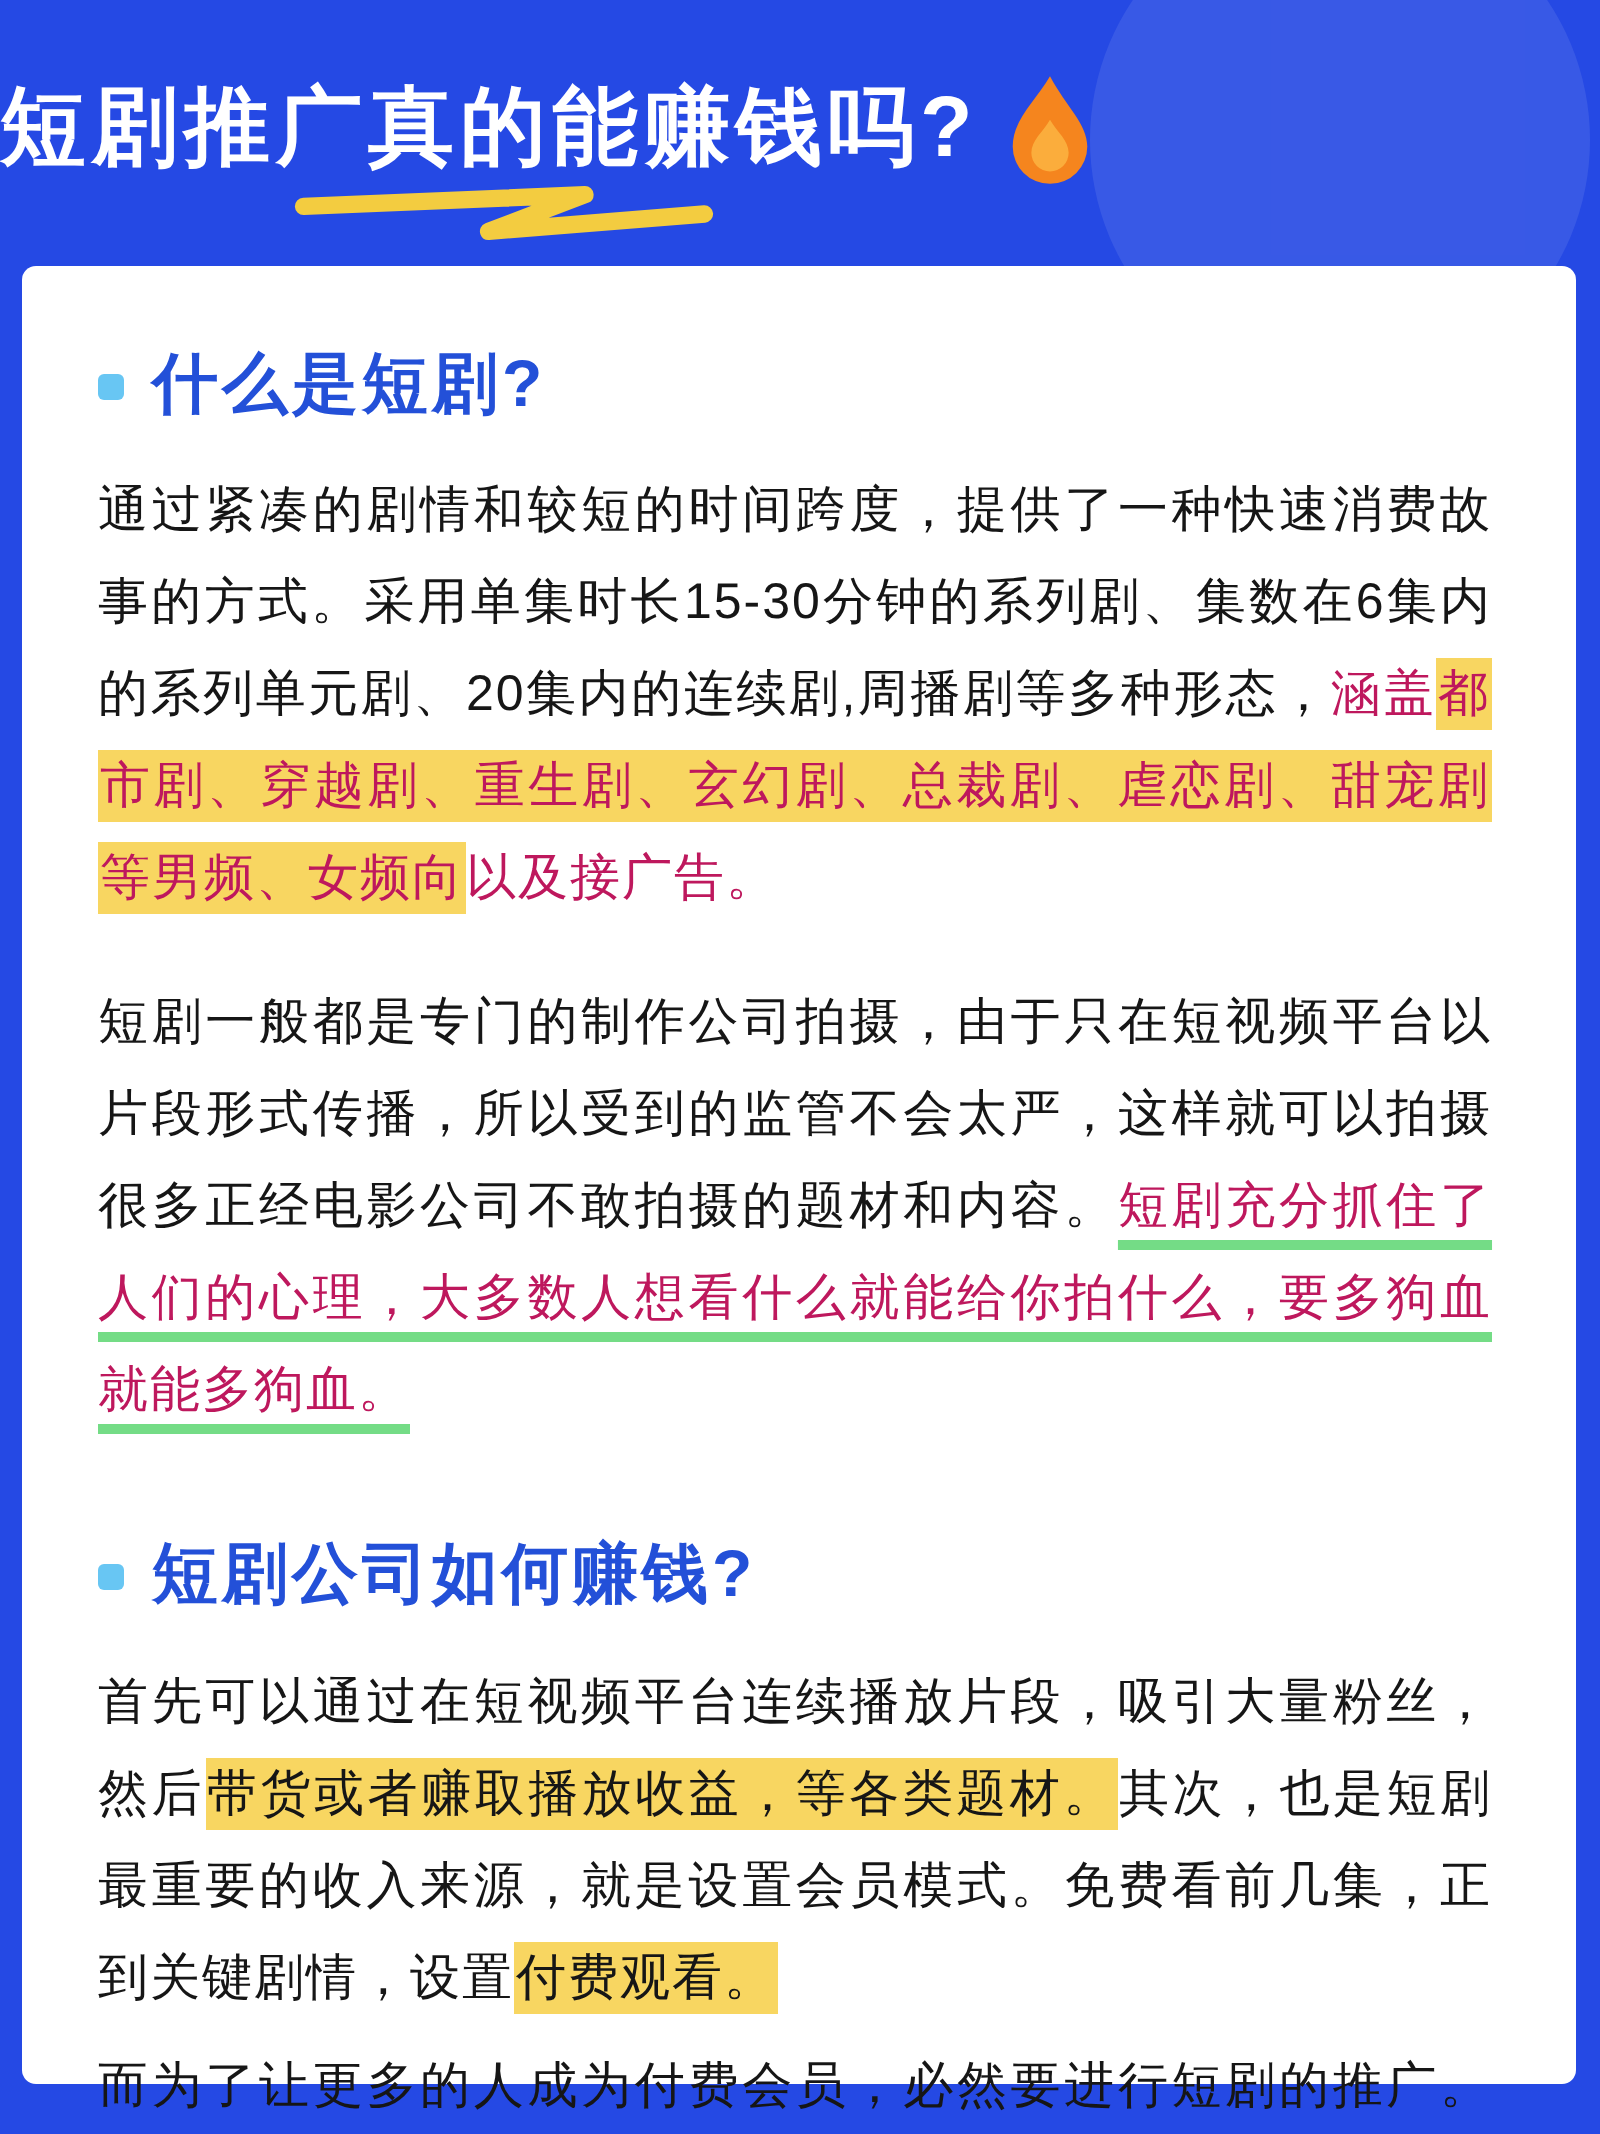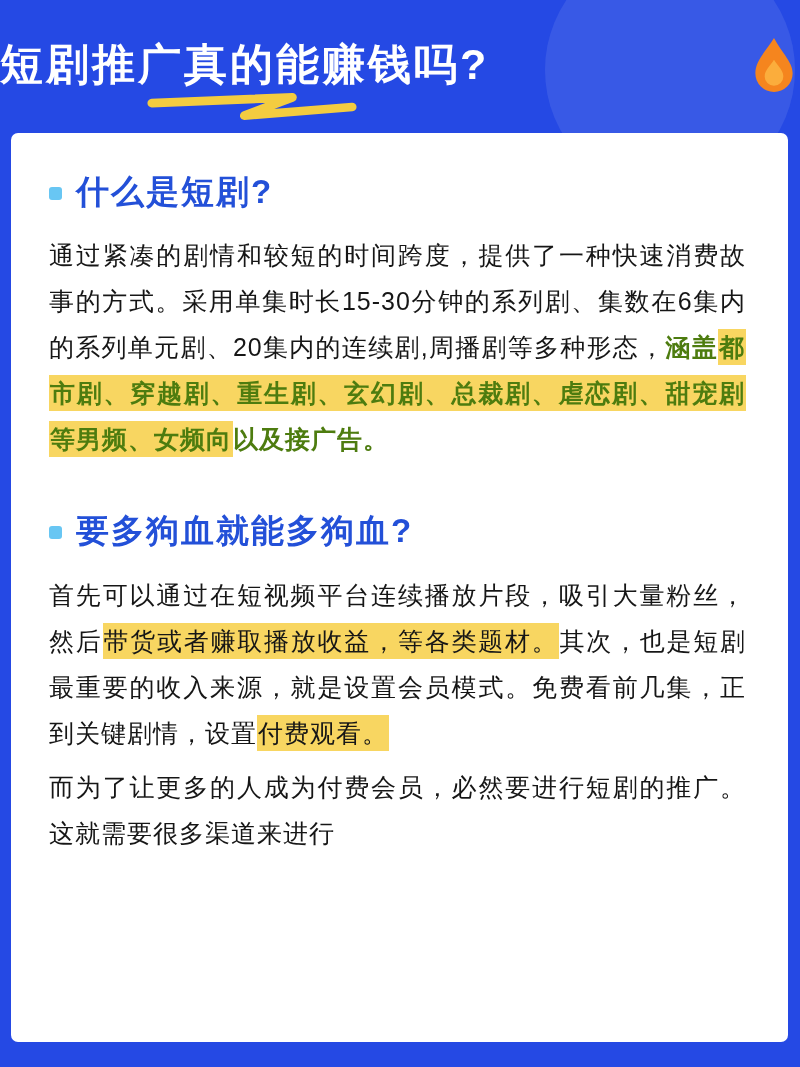--- a/index.html
+++ b/index.html
@@ -12,21 +12,21 @@
   .page{position:relative;width:800px;height:1067px;}
 
   
   .header{position:relative;height:133px;}
   .deco-circle{
     position:absolute;left:545px;top:-55px;width:250px;height:250px;
     border-radius:50%;background:rgba(255,255,255,0.09);
   }
   .title-row{
     position:absolute;top:36px;left:0;width:100%;
-    display:flex;justify-content:space-between;align-items:center;gap:10px;
+    display:flex;justify-content:flex-start;align-items:center;gap:10px;
   }
   h1{
     margin:0;font-size:43px;font-weight:900;color:#FFFFFF;
     letter-spacing:3px;line-height:1.2;white-space:nowrap;
   }
   .flame{width:52px;height:58px;flex:0 0 auto;}
   .squiggle{position:absolute;left:146px;top:90px;width:212px;height:34px;}
 
   
   .card{
@@ -43,21 +43,21 @@
     margin:0;font-size:33px;font-weight:800;color:#2350D8;
     letter-spacing:2px;line-height:1.25;
   }
   .sec2{margin-top:48px;}
   p{
     margin:20px 0 0;font-size:25px;line-height:46px;color:#161616;
     letter-spacing:1px;font-weight:500;text-align:justify;
   }
   p.gap{margin-top:26px;}
   p.tight{margin-top:8px;}
-  .b{font-weight:700;color:#4d7c0f;}
+  .b{font-weight:400;color:#be185d;}
   .hl{
     background:#F8D661;padding:4px 1px;
     -webkit-box-decoration-break:clone;box-decoration-break:clone;
   }
   .ug{
     text-decoration:underline;text-decoration-color:#74DC86;
     text-decoration-thickness:5px;text-underline-offset:9px;
   }
 </style>
 </head>
@@ -82,26 +82,29 @@
   <main class="card">
 
     <section>
       <div class="h-row">
         <span class="bullet"></span>
         <h2>什么是短剧?</h2>
       </div>
       <p>
         <span>通过紧凑的剧情和较短的时间跨度，提供了一种快速消费故事的方式。采用单集时长15-30分钟的系列剧、集数在6集内的系列单元剧、20集内的连续剧,周播剧等多种形态，</span><span class="b">涵盖</span><span class="b hl">都市剧、穿越剧、重生剧、玄幻剧、总裁剧、虐恋剧、甜宠剧等男频、女频向</span><span class="b">以及接广告。</span>
       </p>
+      <p class="gap">
+        <span>短剧一般都是专门的制作公司拍摄，由于只在短视频平台以片段形式传播，所以受到的监管不会太严，这样就可以拍摄很多正经电影公司不敢拍摄的题材和内容。</span><span class="b ug">短剧充分抓住了人们的心理，大多数人想看什么就能给你拍什么，要多狗血就能多狗血。</span>
+      </p>
     </section>
 
     <section class="sec2">
       <div class="h-row">
         <span class="bullet"></span>
-        <h2>要多狗血就能多狗血?</h2>
+        <h2>短剧公司如何赚钱?</h2>
       </div>
       <p>
         <span>首先可以通过在短视频平台连续播放片段，吸引大量粉丝，然后</span><span class="hl">带货或者赚取播放收益，等各类题材。</span><span>其次，也是短剧最重要的收入来源，就是设置会员模式。免费看前几集，正到关键剧情，设置</span><span class="hl">付费观看。</span>
       </p>
       <p class="tight">
         <span>而为了让更多的人成为付费会员，必然要进行短剧的推广。这就需要很多渠道来进行</span>
       </p>
     </section>
 
   </main>

